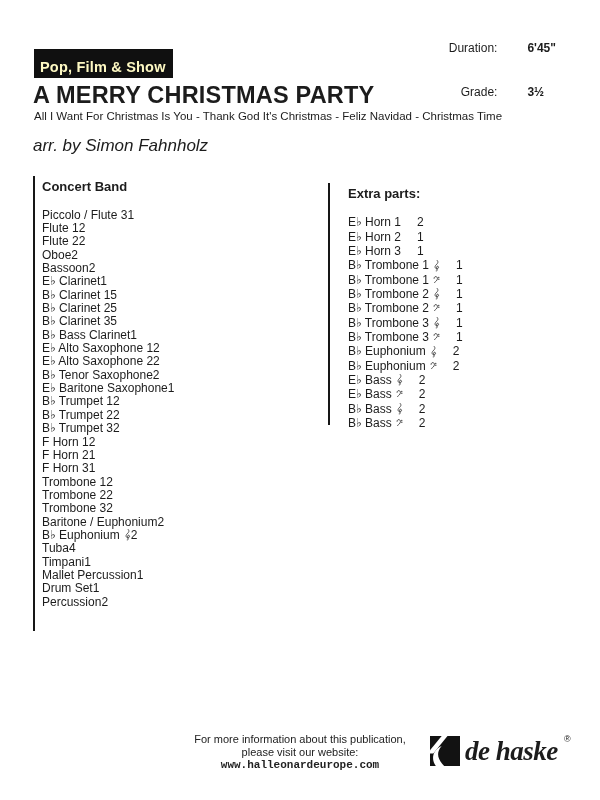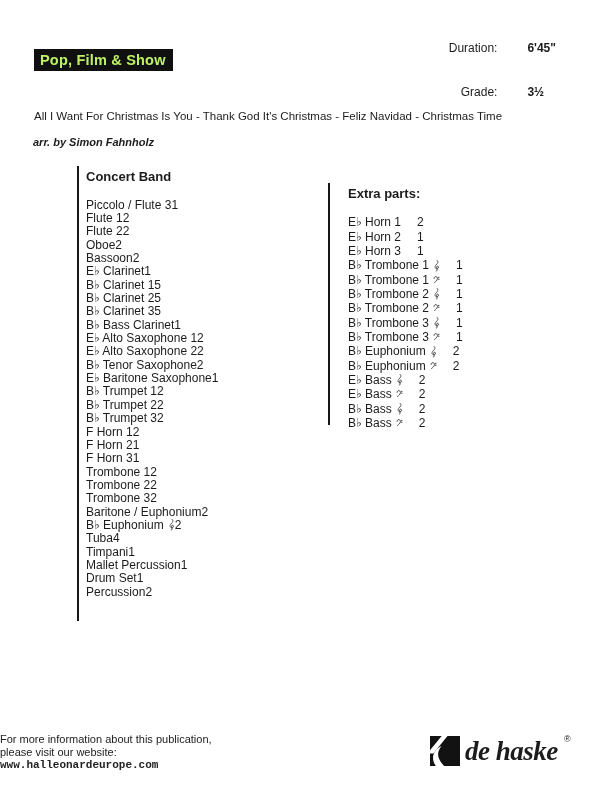--- a/index.html
+++ b/index.html
@@ -4,65 +4,65 @@
 <style>
   html,body { margin:0; padding:0; background:#e8e8e8; }
   .page {
     position:relative; width:600px; height:800px; margin:0 auto;
     background:#ffffff; color:#1c1c1c;
     font-family:"Liberation Sans","DejaVu Sans",sans-serif;
     overflow:hidden;
   }
   .badge {
     position:absolute; left:34px; top:49px;
-    background:#101010; color:#bef264;
+    background:#101010; color:#fef9c3;
     font-weight:bold; font-size:14.5px; line-height:16px;
-    padding:3px 7px 3px 6px; letter-spacing:.2px;
+    padding:10px 7px 3px 6px; letter-spacing:.2px;
   }
   .meta {
     position:absolute; top:41px; right:44px;
     display:grid; grid-template-columns:auto auto; column-gap:7px; row-gap:1px;
     font-size:12px; line-height:14px;gap:30px;
   }
   .meta .lab { text-align:right; }
   .meta .val { font-weight:bold; text-align:left; }
   .title {
     position:absolute; left:33px; top:82px; margin:0;
     font-size:23.5px; font-weight:bold; letter-spacing:.2px; white-space:nowrap;
   }
   .subtitle {
     position:absolute; left:34px; top:110px;
     font-size:11.5px; white-space:nowrap;
   }
   .arranger {
     position:absolute; left:33px; top:136px;
-    font-size:11px; font-weight:bold; font-style:italic;
+    font-size:17px; font-weight:normal; font-style:italic;
   }
   .col {
     position:absolute; box-sizing:border-box;
     border-left:2px solid #161616;
     padding:4px 0 0 7px;
   }
-  .col-left  { left:33px;  top:166px; width:225px; height:455px;margin-left:44px; }
+  .col-left  { left:33px;  top:176px; width:225px; height:455px; }
   .col-right { left:328px; top:183px; width:238px; height:242px;padding-left:18px; }
   .col-heading { font-size:13px; font-weight:bold; line-height:13px; }
   .rows { margin-top:15px; }
   .row {
     display:flex; align-items:center;
     font-size:12px;
   }
   .col-left  .row { height:13.35px; }
   .col-right .row { height:14.35px;gap:16px; }
   .iname { white-space:nowrap; display:inline-flex; align-items:center; }
   .qty { text-align:right; }
   .clef { display:inline-flex; align-items:center; margin-left:4px; height:13px; }
   .clef svg { display:block; }
   .footer-text {
     position:absolute; left:0; width:600px; top:733px;
-    font-size:11px; line-height:12.8px; color:#222;
+    text-align:center; font-size:11px; line-height:12.8px; color:#222;
   }
   .footer-text .website { font-weight:bold;font-family:Liberation Mono, monospace; }
   .logo {
     position:absolute; left:430px; top:736px;
     display:flex; align-items:flex-end;
   }
   .logo-square { display:block; width:30px; height:30px; }
   .logo-square svg { display:block; }
   .logo-text {
     font-family:"Liberation Serif","DejaVu Serif",serif;
@@ -79,20 +79,21 @@
 
   <div class="badge">Pop, Film &amp; Show</div>
 
   <div class="meta">
     <span class="lab">Duration:</span>
     <span class="val">6'45"</span>
     <span class="lab">Grade:</span>
     <span class="val">3½</span>
   </div>
 
+  <h1 class="title">A MERRY CHRISTMAS PARTY</h1>
   <div class="subtitle">All I Want For Christmas Is You - Thank God It's Christmas - Feliz Navidad - Christmas Time</div>
   <div class="arranger">arr. by Simon Fahnholz</div>
 
   <section class="col col-left">
     <div class="col-heading">Concert Band</div>
     <div class="rows" id="rows-left">
         <div class="row">
           <span class="iname">Piccolo / Flute 3</span>
           <span class="qty">1</span>
         </div>

